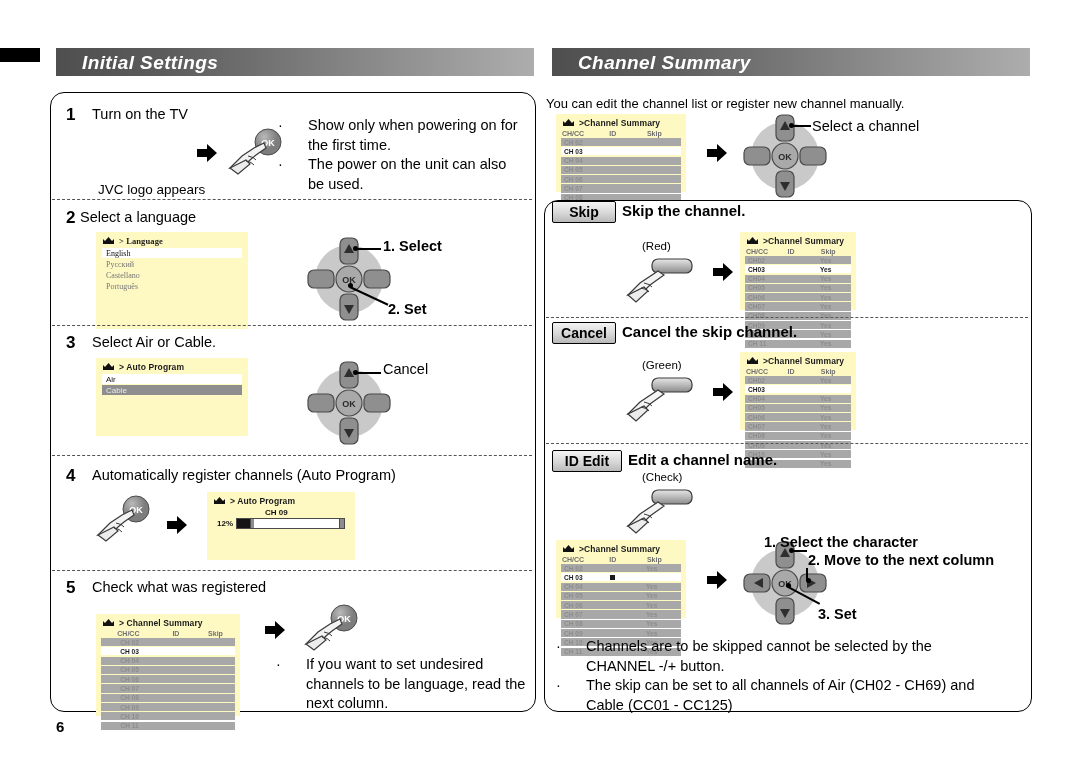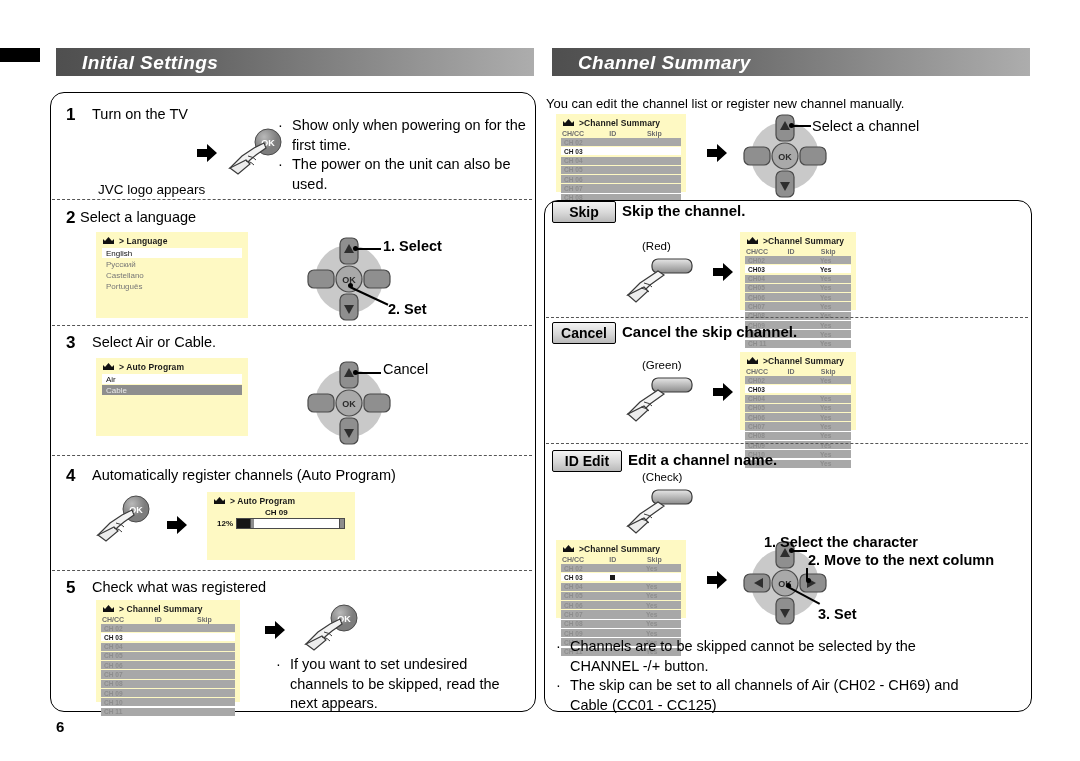--- a/index.html
+++ b/index.html
@@ -33,21 +33,21 @@
   }
   .dashrule{position:absolute;border-top:1.6px dashed #555;}
 
   
   .stepnum{position:absolute;font-size:17px;font-weight:bold;}
   .steptxt{position:absolute;font-size:14.5px;white-space:nowrap;}
 
   .bodytxt{position:absolute;font-size:13px;line-height:19px;}
   .bullet{position:absolute;font-size:14.5px;line-height:19.5px;}
   .bullet .bdot{position:absolute;left:0;top:0;}
-  .bullet .btxt{display:block;margin-left:14px;}
+  .bullet .btxt{display:block;margin-left:30px;}
 
   
   .tv{position:absolute;background:#fef9c3;}
   .tv .tvhead{display:flex;align-items:center;gap:4px;padding:4px 0 2px 6px;}
   .tv .tvtitle{font-size:8.5px;color:#1a1a1a;font-weight:bold;letter-spacing:.1px;}
   .crown{width:13px;height:10px;position:relative;flex:0 0 auto;}
   .crown svg{display:block;}
 
   .cols{display:flex;font-size:7px;color:#6f6f6f;font-weight:bold;padding:0 6px;}
   .rows{margin:1px 5px 0 5px;}
@@ -166,21 +166,21 @@
   <div class="bullet" style="left:278px;top:155px;width:248px;">
     <span class="bdot">·</span>
     <span class="btxt">The power on the unit can also be used.</span>
   </div>
 
   <div class="dashrule" style="left:52px;top:199px;width:480px;"></div>
 
   <div class="stepnum" style="left:66px;top:208px;">2</div>
   <div class="steptxt" style="left:80px;top:209px;">Select a language</div>
 
-  <div class="tv" style="left:96px;top:232px;width:152px;height:86px;">
+  <div class="tv" style="left:96px;top:232px;width:152px;height:97px;font-family:Liberation Serif, serif;">
     <div class="tvhead">
       <span class="crown">
         <svg viewBox="0 0 13 10" width="13" height="10">
             <path d="M1 3 L3 5 L6.5 1 L10 5 L12 3 V8 H1 Z" fill="#111"></path>
           </svg>
       </span>
       <span class="tvtitle">&gt; Language</span>
     </div>
     <div class="lrow white">
         <span>English</span>
@@ -308,21 +308,21 @@
         </span>
       </div>
     </div>
   </div>
 
   <div class="dashrule" style="left:52px;top:570px;width:480px;"></div>
 
   <div class="stepnum" style="left:66px;top:578px;">5</div>
   <div class="steptxt" style="left:92px;top:579px;">Check what was registered</div>
 
-  <div class="tv" style="left:96px;top:600px;width:144px;height:102px;">
+  <div class="tv" style="left:96px;top:614px;width:144px;height:102px;text-align:center;">
     <div class="tvhead">
       <span class="crown">
         <svg viewBox="0 0 13 10" width="13" height="10">
             <path d="M1 3 L3 5 L6.5 1 L10 5 L12 3 V8 H1 Z" fill="#111"></path>
           </svg>
       </span>
       <span class="tvtitle">&gt; Channel Summary</span>
     </div>
     <div class="cols">
       <span style="width:40%;">CH/CC</span>
@@ -401,21 +401,21 @@
       <text x="44" y="18" font-size="9" font-weight="bold" fill="#fff" text-anchor="middle" font-family="Liberation Sans, sans-serif">OK</text>
       <path d="M6 40 L18 28 L30 20 L40 15 L42 20 L32 27 L26 32 L22 36 Z" fill="#f2f2f2" stroke="#3a3a3a" stroke-width="1.2"></path>
       <path d="M6 40 L14 46 L26 36 L22 32 Z" fill="#ececec" stroke="#3a3a3a" stroke-width="1.2"></path>
       <path d="M24 28 q6 1 8 4" fill="none" stroke="#3a3a3a" stroke-width="1"></path>
       <path d="M22 33 q6 1 8 4" fill="none" stroke="#3a3a3a" stroke-width="1"></path>
     </svg>
   </div>
 
   <div class="bullet" style="left:276px;top:655px;width:250px;">
     <span class="bdot">·</span>
-    <span class="btxt">If you want to set undesired channels to be skipped, read the next appears.</span>
+    <span class="btxt">If you want to set undesired channels to be language, read the next column.</span>
   </div>
 
   <div class="pagenum">6</div>
 
   <div class="bodytxt" style="left:546px;top:94px;width:480px;">You can edit the channel list or register new channel manually.</div>
 
   <div class="tv" style="left:556px;top:114px;width:130px;height:78px;">
     <div class="tvhead">
       <span class="crown">
         <svg viewBox="0 0 13 10" width="13" height="10">

